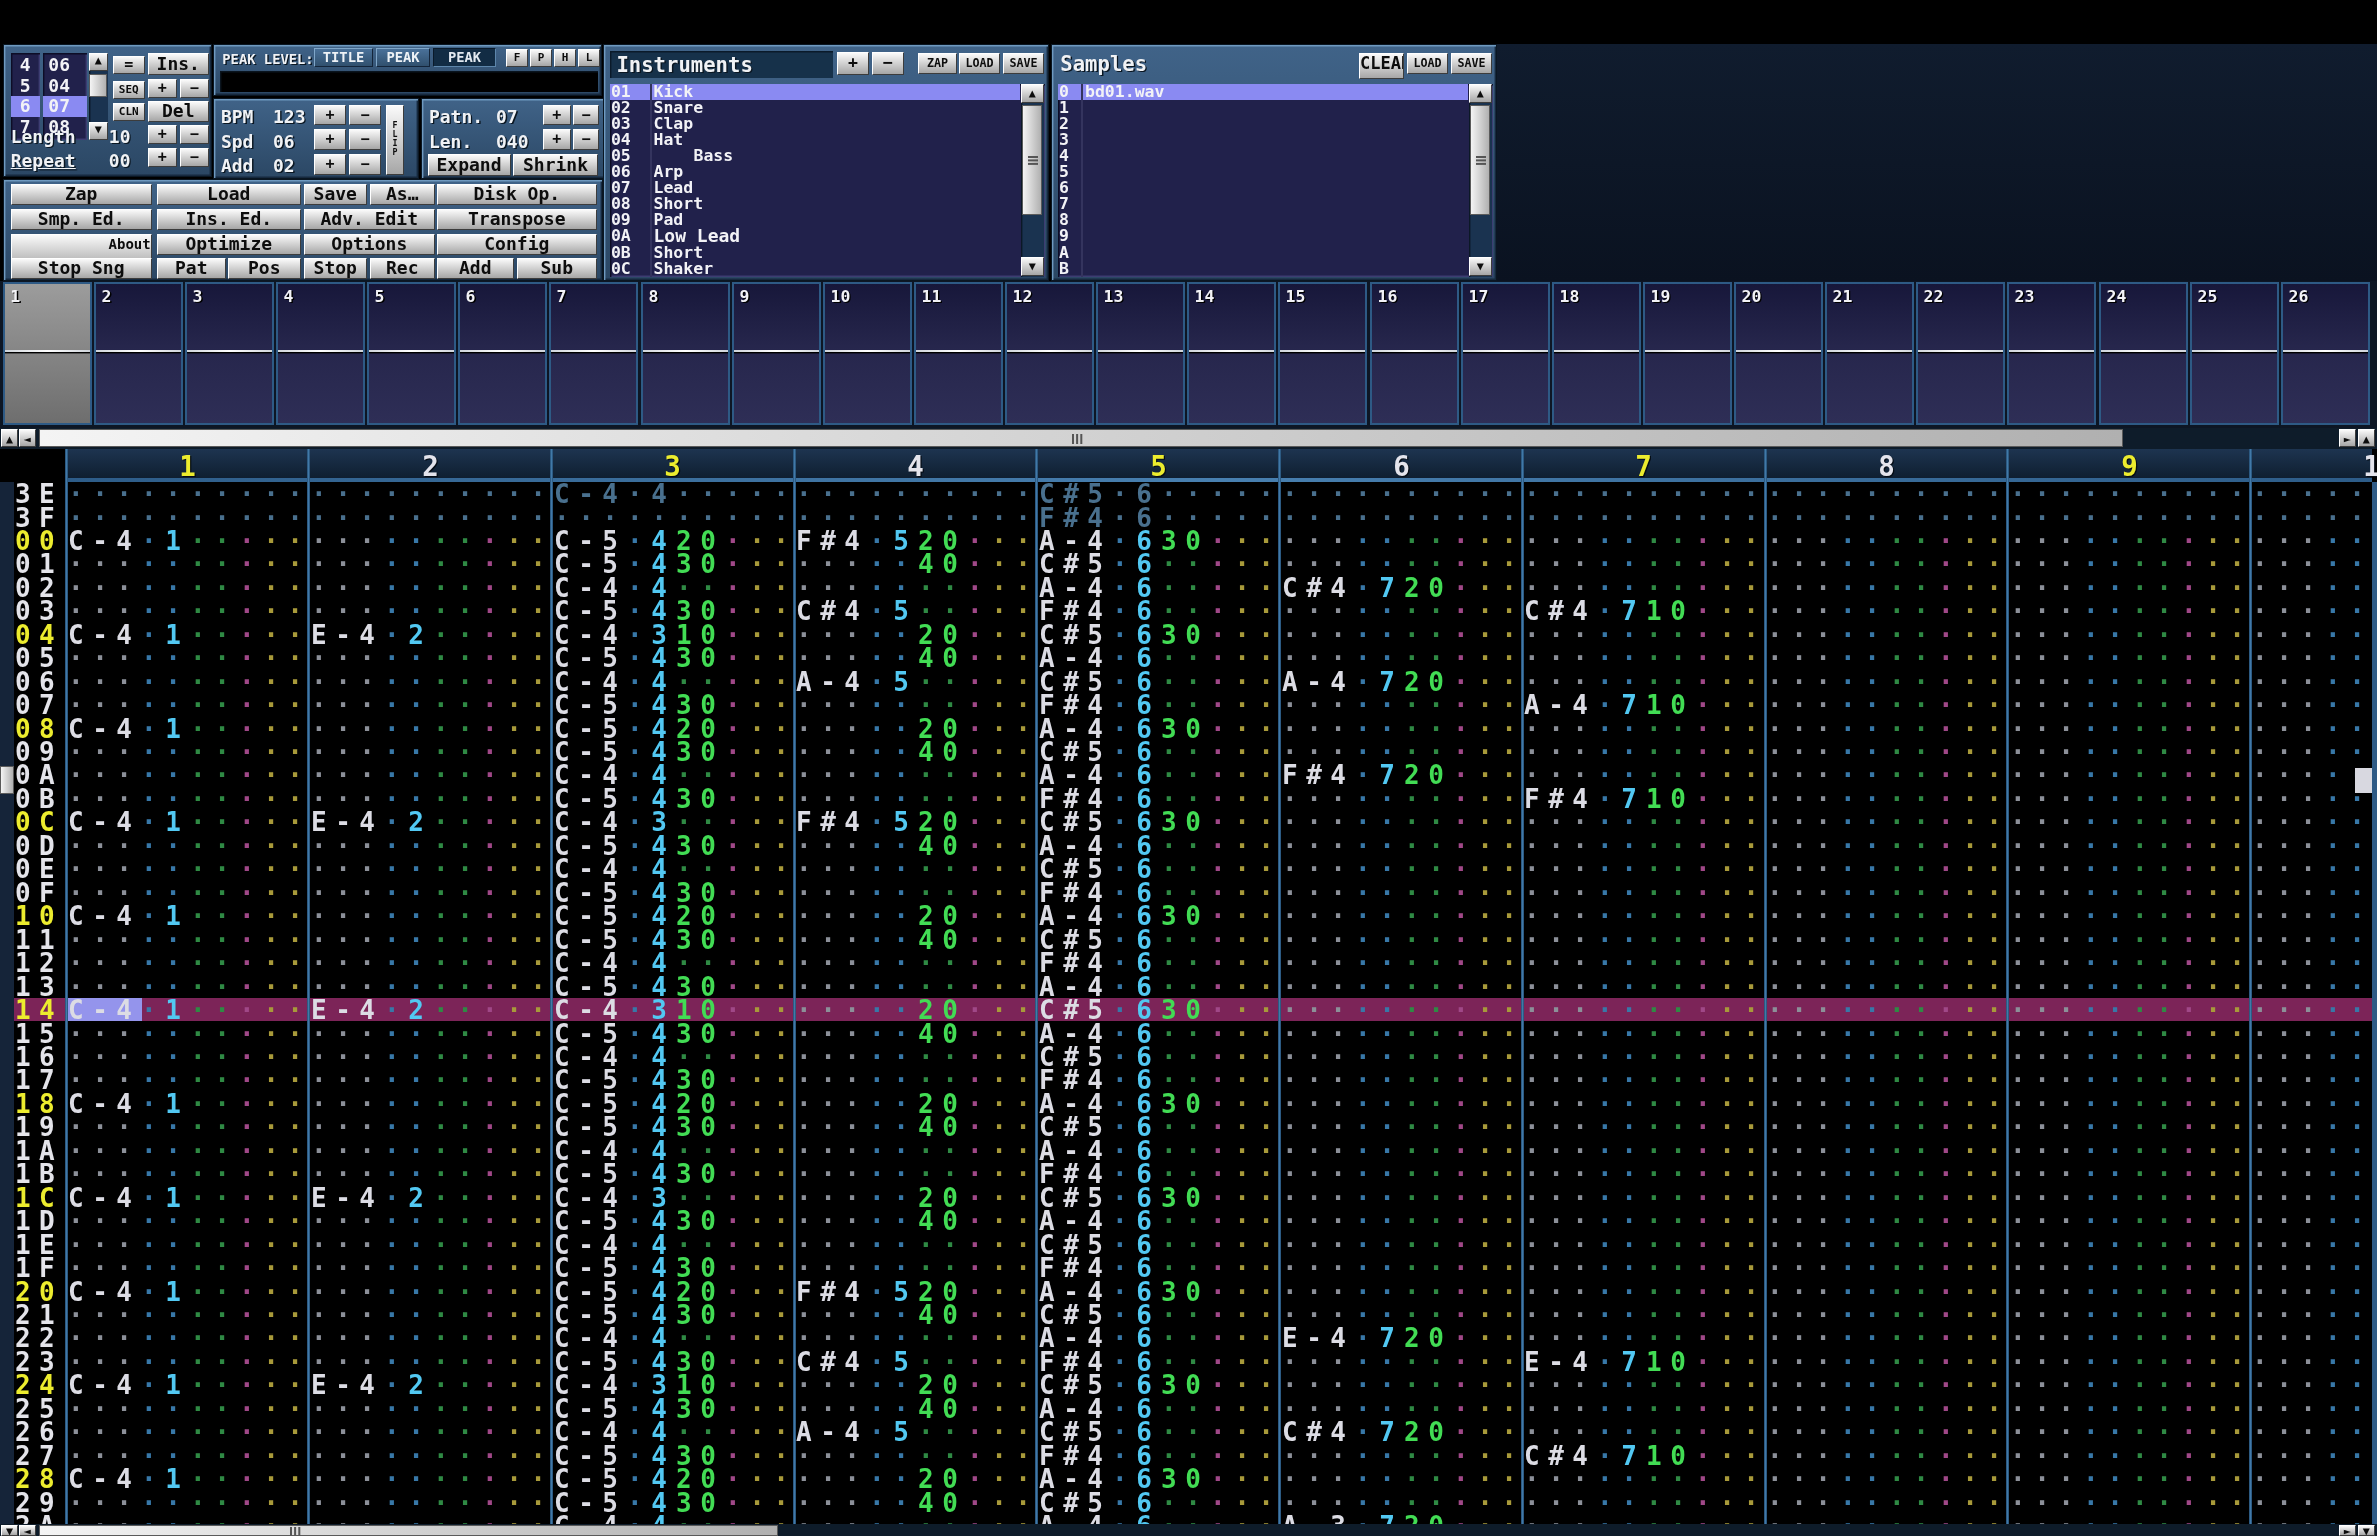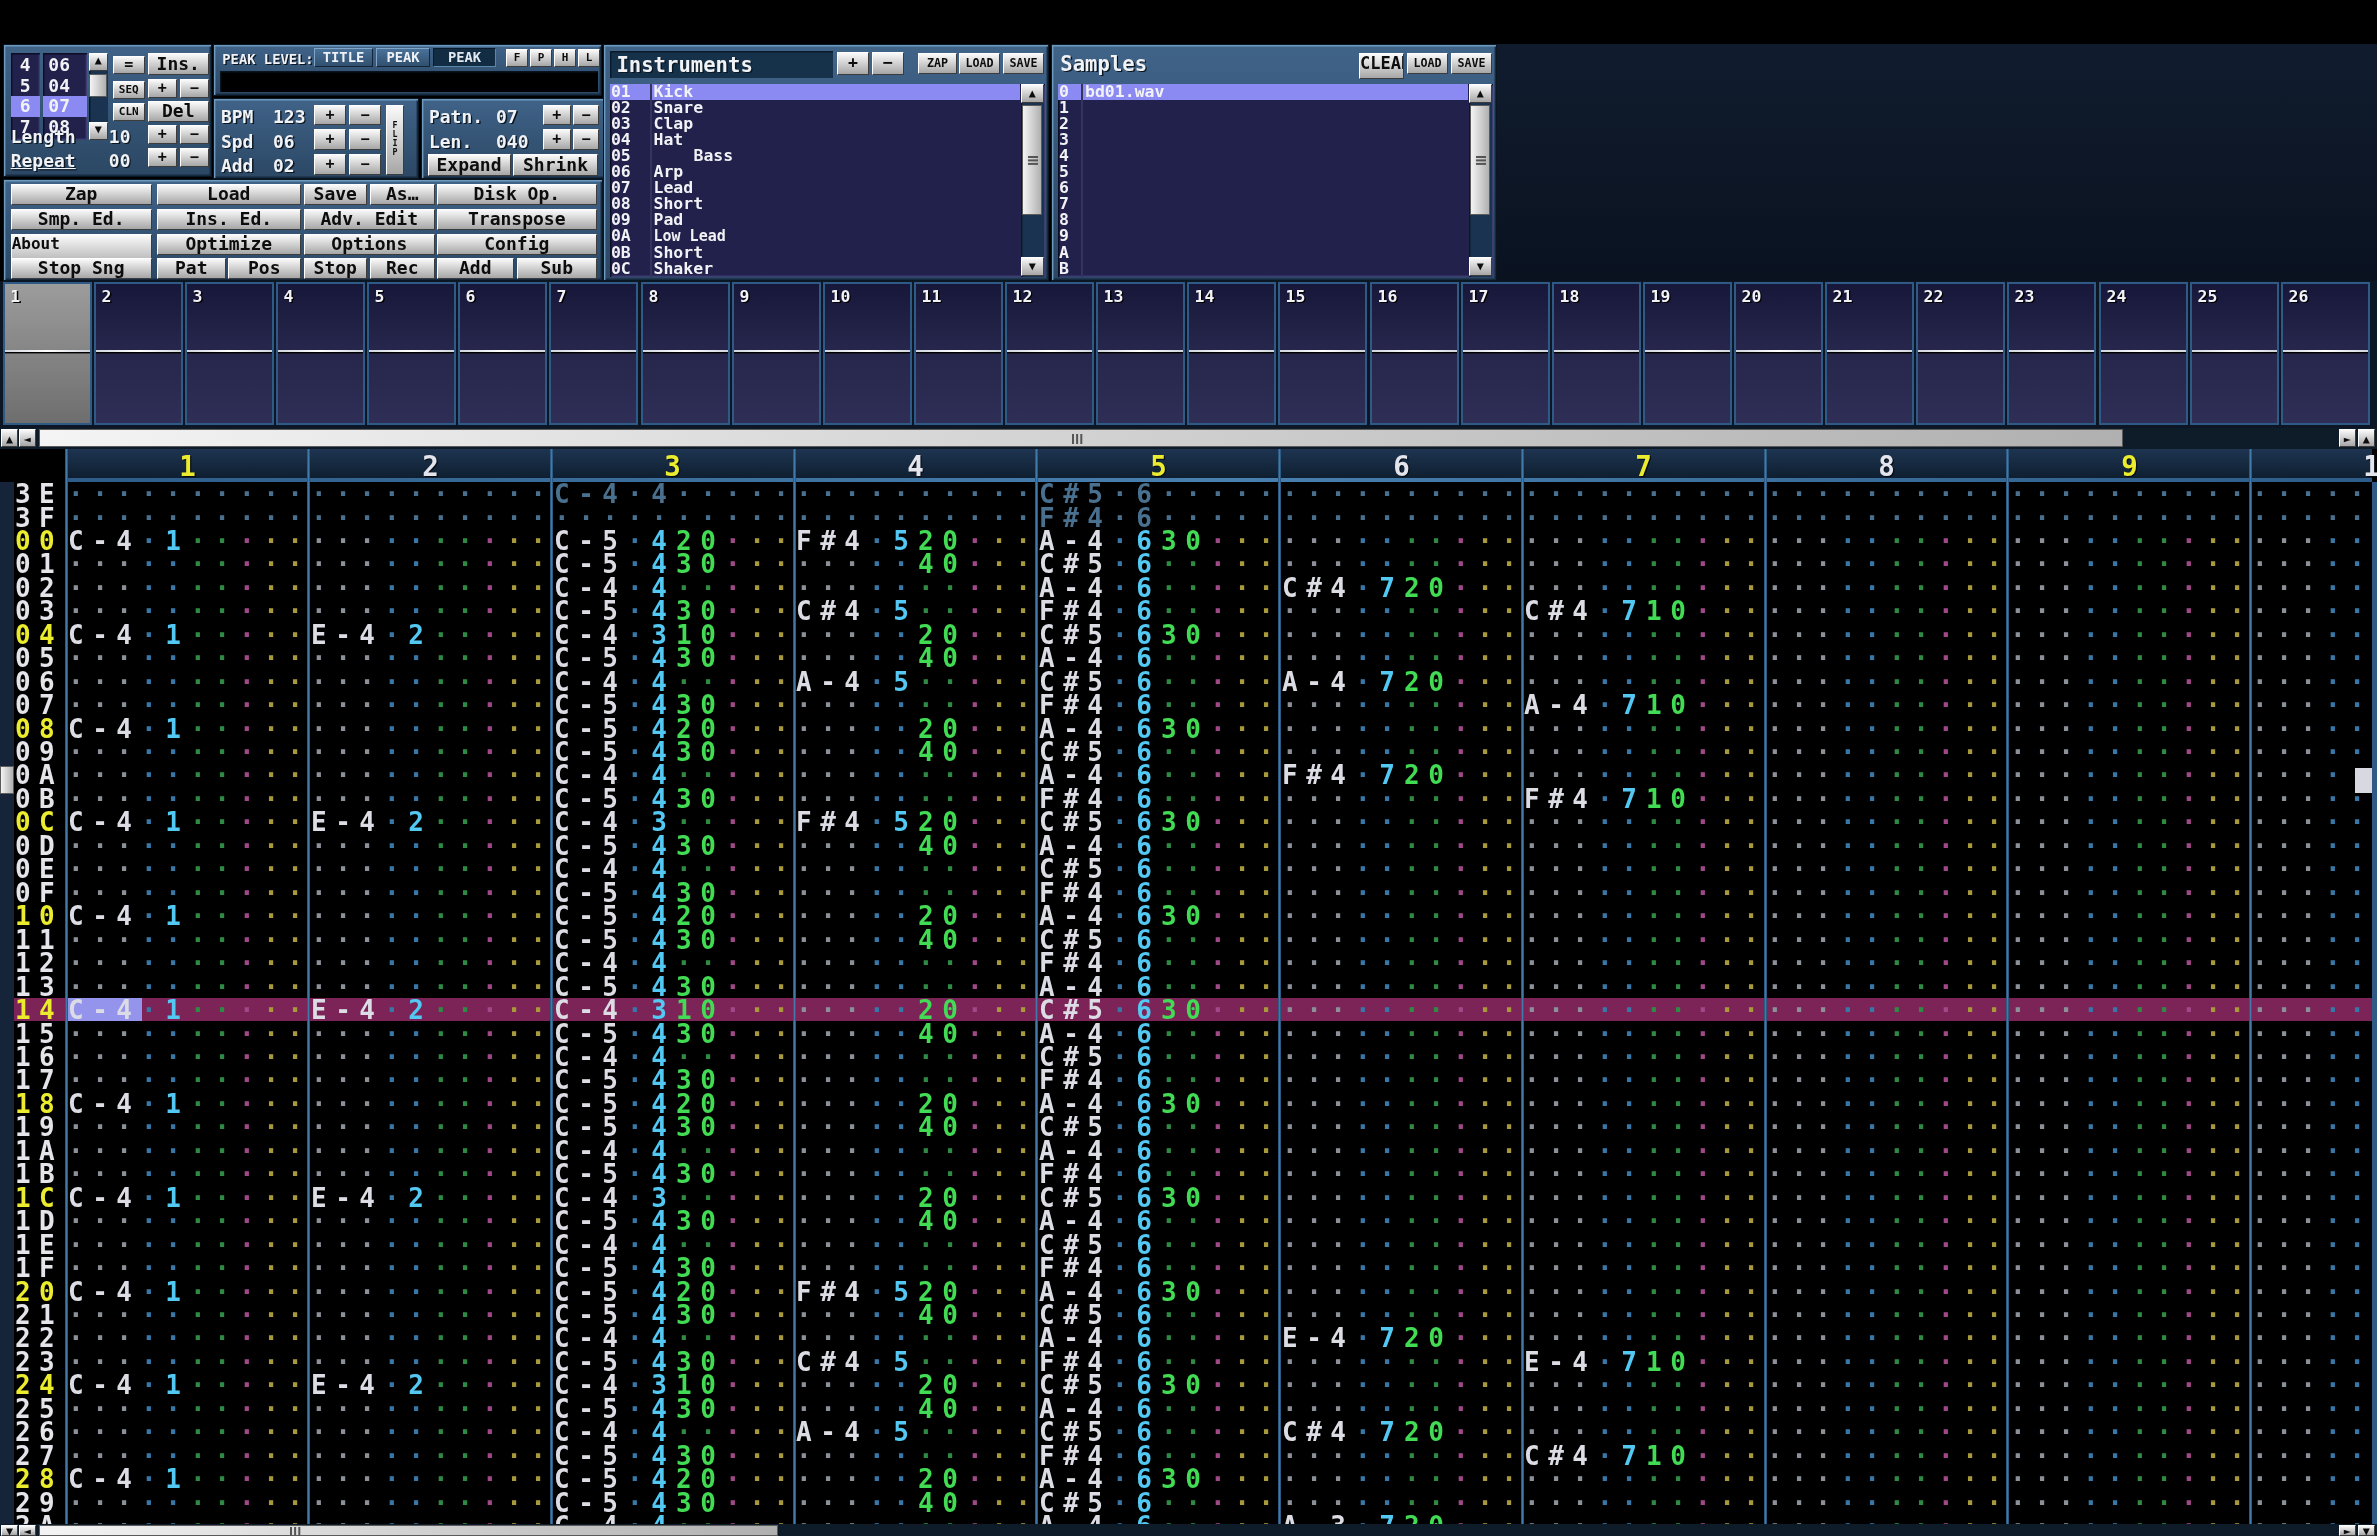--- a/index.html
+++ b/index.html
@@ -131,21 +131,21 @@
 <div class="abs panel" style="left:2.8px;top:179px;width:600px;height:102px;" id="menu-panel">
     <div class="btn" style="position: absolute; box-sizing: border-box; left: 6.9px; top: 4.1px; width: 141px; height: 20.6px; font-size: 18px; line-height: 18px; text-align: center;">Zap</div>
     <div class="btn" style="position: absolute; box-sizing: border-box; left: 153px; top: 4.1px; width: 144px; height: 20.6px; font-size: 18px; line-height: 18px; text-align: center;">Load</div>
     <div class="btn" style="position: absolute; box-sizing: border-box; left: 300px; top: 4.1px; width: 63px; height: 20.6px; font-size: 18px; line-height: 18px; text-align: center;">Save</div>
     <div class="btn" style="position: absolute; box-sizing: border-box; left: 366px; top: 4.1px; width: 65px; height: 20.6px; font-size: 18px; line-height: 18px; text-align: center;">As…</div>
     <div class="btn" style="position: absolute; box-sizing: border-box; left: 433px; top: 4.1px; width: 160px; height: 20.6px; font-size: 18px; line-height: 18px; text-align: center;">Disk Op.</div>
     <div class="btn" style="position: absolute; box-sizing: border-box; left: 6.9px; top: 29px; width: 141px; height: 20.6px; font-size: 18px; line-height: 18px; text-align: center;">Smp. Ed.</div>
     <div class="btn" style="position: absolute; box-sizing: border-box; left: 153px; top: 29px; width: 144px; height: 20.6px; font-size: 18px; line-height: 18px; text-align: center;">Ins. Ed.</div>
     <div class="btn" style="position: absolute; box-sizing: border-box; left: 300px; top: 29px; width: 131px; height: 20.6px; font-size: 18px; line-height: 18px; text-align: center;">Adv. Edit</div>
     <div class="btn" style="position: absolute; box-sizing: border-box; left: 433px; top: 29px; width: 160px; height: 20.6px; font-size: 18px; line-height: 18px; text-align: center;">Transpose</div>
-    <div class="btn" style="position: absolute; box-sizing: border-box; left: 6.9px; top: 54px; width: 141px; height: 35px; font-size: 16px; line-height: 18px; text-align: left;">About</div>
+    <div class="btn" style="position: absolute; box-sizing: border-box; left: 6.9px; top: 54px; width: 141px; height: 35px; font-size: 14px; line-height: 18px; text-align: right;">About</div>
     <div class="btn" style="position: absolute; box-sizing: border-box; left: 153px; top: 54px; width: 144px; height: 20.6px; font-size: 18px; line-height: 18px; text-align: center;">Optimize</div>
     <div class="btn" style="position: absolute; box-sizing: border-box; left: 300px; top: 54px; width: 131px; height: 20.6px; font-size: 18px; line-height: 18px; text-align: center;">Options</div>
     <div class="btn" style="position: absolute; box-sizing: border-box; left: 433px; top: 54px; width: 160px; height: 20.6px; font-size: 18px; line-height: 18px; text-align: center;">Config</div>
     <div class="btn" style="position: absolute; box-sizing: border-box; left: 6.9px; top: 78px; width: 141px; height: 20.6px; font-size: 18px; line-height: 18px; text-align: center;">Stop Sng</div>
     <div class="btn" style="position: absolute; box-sizing: border-box; left: 153px; top: 78px; width: 69px; height: 20.6px; font-size: 18px; line-height: 18px; text-align: center;">Pat</div>
     <div class="btn" style="position: absolute; box-sizing: border-box; left: 224px; top: 78px; width: 73px; height: 20.6px; font-size: 18px; line-height: 18px; text-align: center;">Pos</div>
     <div class="btn" style="position: absolute; box-sizing: border-box; left: 300px; top: 78px; width: 63px; height: 20.6px; font-size: 18px; line-height: 18px; text-align: center;">Stop</div>
     <div class="btn" style="position: absolute; box-sizing: border-box; left: 366px; top: 78px; width: 65px; height: 20.6px; font-size: 18px; line-height: 18px; text-align: center;">Rec</div>
     <div class="btn" style="position: absolute; box-sizing: border-box; left: 433px; top: 78px; width: 77px; height: 20.6px; font-size: 18px; line-height: 18px; text-align: center;">Add</div>
     <div class="btn" style="position: absolute; box-sizing: border-box; left: 513px; top: 78px; width: 80px; height: 20.6px; font-size: 18px; line-height: 18px; text-align: center;">Sub</div>
@@ -174,21 +174,21 @@
       <div class="lrow" style="position: absolute; box-sizing: border-box; left: 44px; top: 64px; width: 362px; height: 16px; font-size: 16.5px; line-height: 16px; margin-left: 40px;">Bass</div>
       <div class="lrow" style="position: absolute; box-sizing: border-box; left: 1.4px; top: 80px; width: 37px; height: 16px; font-size: 16.5px; line-height: 16px;">06</div>
       <div class="lrow" style="position: absolute; box-sizing: border-box; left: 44px; top: 80px; width: 362px; height: 16px; font-size: 16.5px; line-height: 16px;">Arp</div>
       <div class="lrow" style="position: absolute; box-sizing: border-box; left: 1.4px; top: 96px; width: 37px; height: 16px; font-size: 16.5px; line-height: 16px;">07</div>
       <div class="lrow" style="position: absolute; box-sizing: border-box; left: 44px; top: 96px; width: 362px; height: 16px; font-size: 16.5px; line-height: 16px;">Lead</div>
       <div class="lrow" style="position: absolute; box-sizing: border-box; left: 1.4px; top: 112px; width: 37px; height: 16px; font-size: 16.5px; line-height: 16px;">08</div>
       <div class="lrow" style="position: absolute; box-sizing: border-box; left: 44px; top: 112px; width: 362px; height: 16px; font-size: 16.5px; line-height: 16px;">Short</div>
       <div class="lrow" style="position: absolute; box-sizing: border-box; left: 1.4px; top: 128px; width: 37px; height: 16px; font-size: 16.5px; line-height: 16px;">09</div>
       <div class="lrow" style="position: absolute; box-sizing: border-box; left: 44px; top: 128px; width: 362px; height: 16px; font-size: 16.5px; line-height: 16px;">Pad</div>
       <div class="lrow" style="position: absolute; box-sizing: border-box; left: 1.4px; top: 144px; width: 37px; height: 16px; font-size: 16.5px; line-height: 16px;">0A</div>
-      <div class="lrow" style="position: absolute; box-sizing: border-box; left: 44px; top: 144px; width: 362px; height: 16px; font-size: 15px; line-height: 16px;">Low Lead</div>
+      <div class="lrow" style="position: absolute; box-sizing: border-box; left: 44px; top: 144px; width: 362px; height: 16px; font-size: 18px; line-height: 16px;">Low Lead</div>
       <div class="lrow" style="position: absolute; box-sizing: border-box; left: 1.4px; top: 161px; width: 37px; height: 16px; font-size: 16.5px; line-height: 16px;">0B</div>
       <div class="lrow" style="position: absolute; box-sizing: border-box; left: 44px; top: 161px; width: 362px; height: 16px; font-size: 16.5px; line-height: 16px;">Short</div>
       <div class="lrow" style="position: absolute; box-sizing: border-box; left: 1.4px; top: 177px; width: 37px; height: 16px; font-size: 16.5px; line-height: 16px;">0C</div>
       <div class="lrow" style="position: absolute; box-sizing: border-box; left: 44px; top: 177px; width: 362px; height: 16px; font-size: 16.5px; line-height: 16px;">Shaker</div>
       <div style="position: absolute; box-sizing: border-box; left: 40px; top: 0px; width: 2.1px; height: 193px; background: rgb(52, 52, 94);"></div>
       <div class="sb-track" style="position: absolute; box-sizing: border-box; left: 411px; top: 0px; width: 23.4px; height: 193px;">
         <div class="btn arrowbtn" style="position: absolute; box-sizing: border-box; left: 0px; top: 0px; width: 23.4px; height: 19px; text-align: center; line-height: 16.5px;">▲</div>
         <div class="sb-thumb" style="position: absolute; box-sizing: border-box; left: 1.4px; top: 20.6px; width: 20.6px; height: 110px;">
           <div style="position: absolute; box-sizing: border-box; left: 5.5px; top: 50px; width: 9.6px; height: 2.1px; background: rgb(85, 85, 85); box-shadow: rgb(85, 85, 85) 0px 3.4px 0px, rgb(85, 85, 85) 0px 6.9px 0px;"></div>
         </div>

